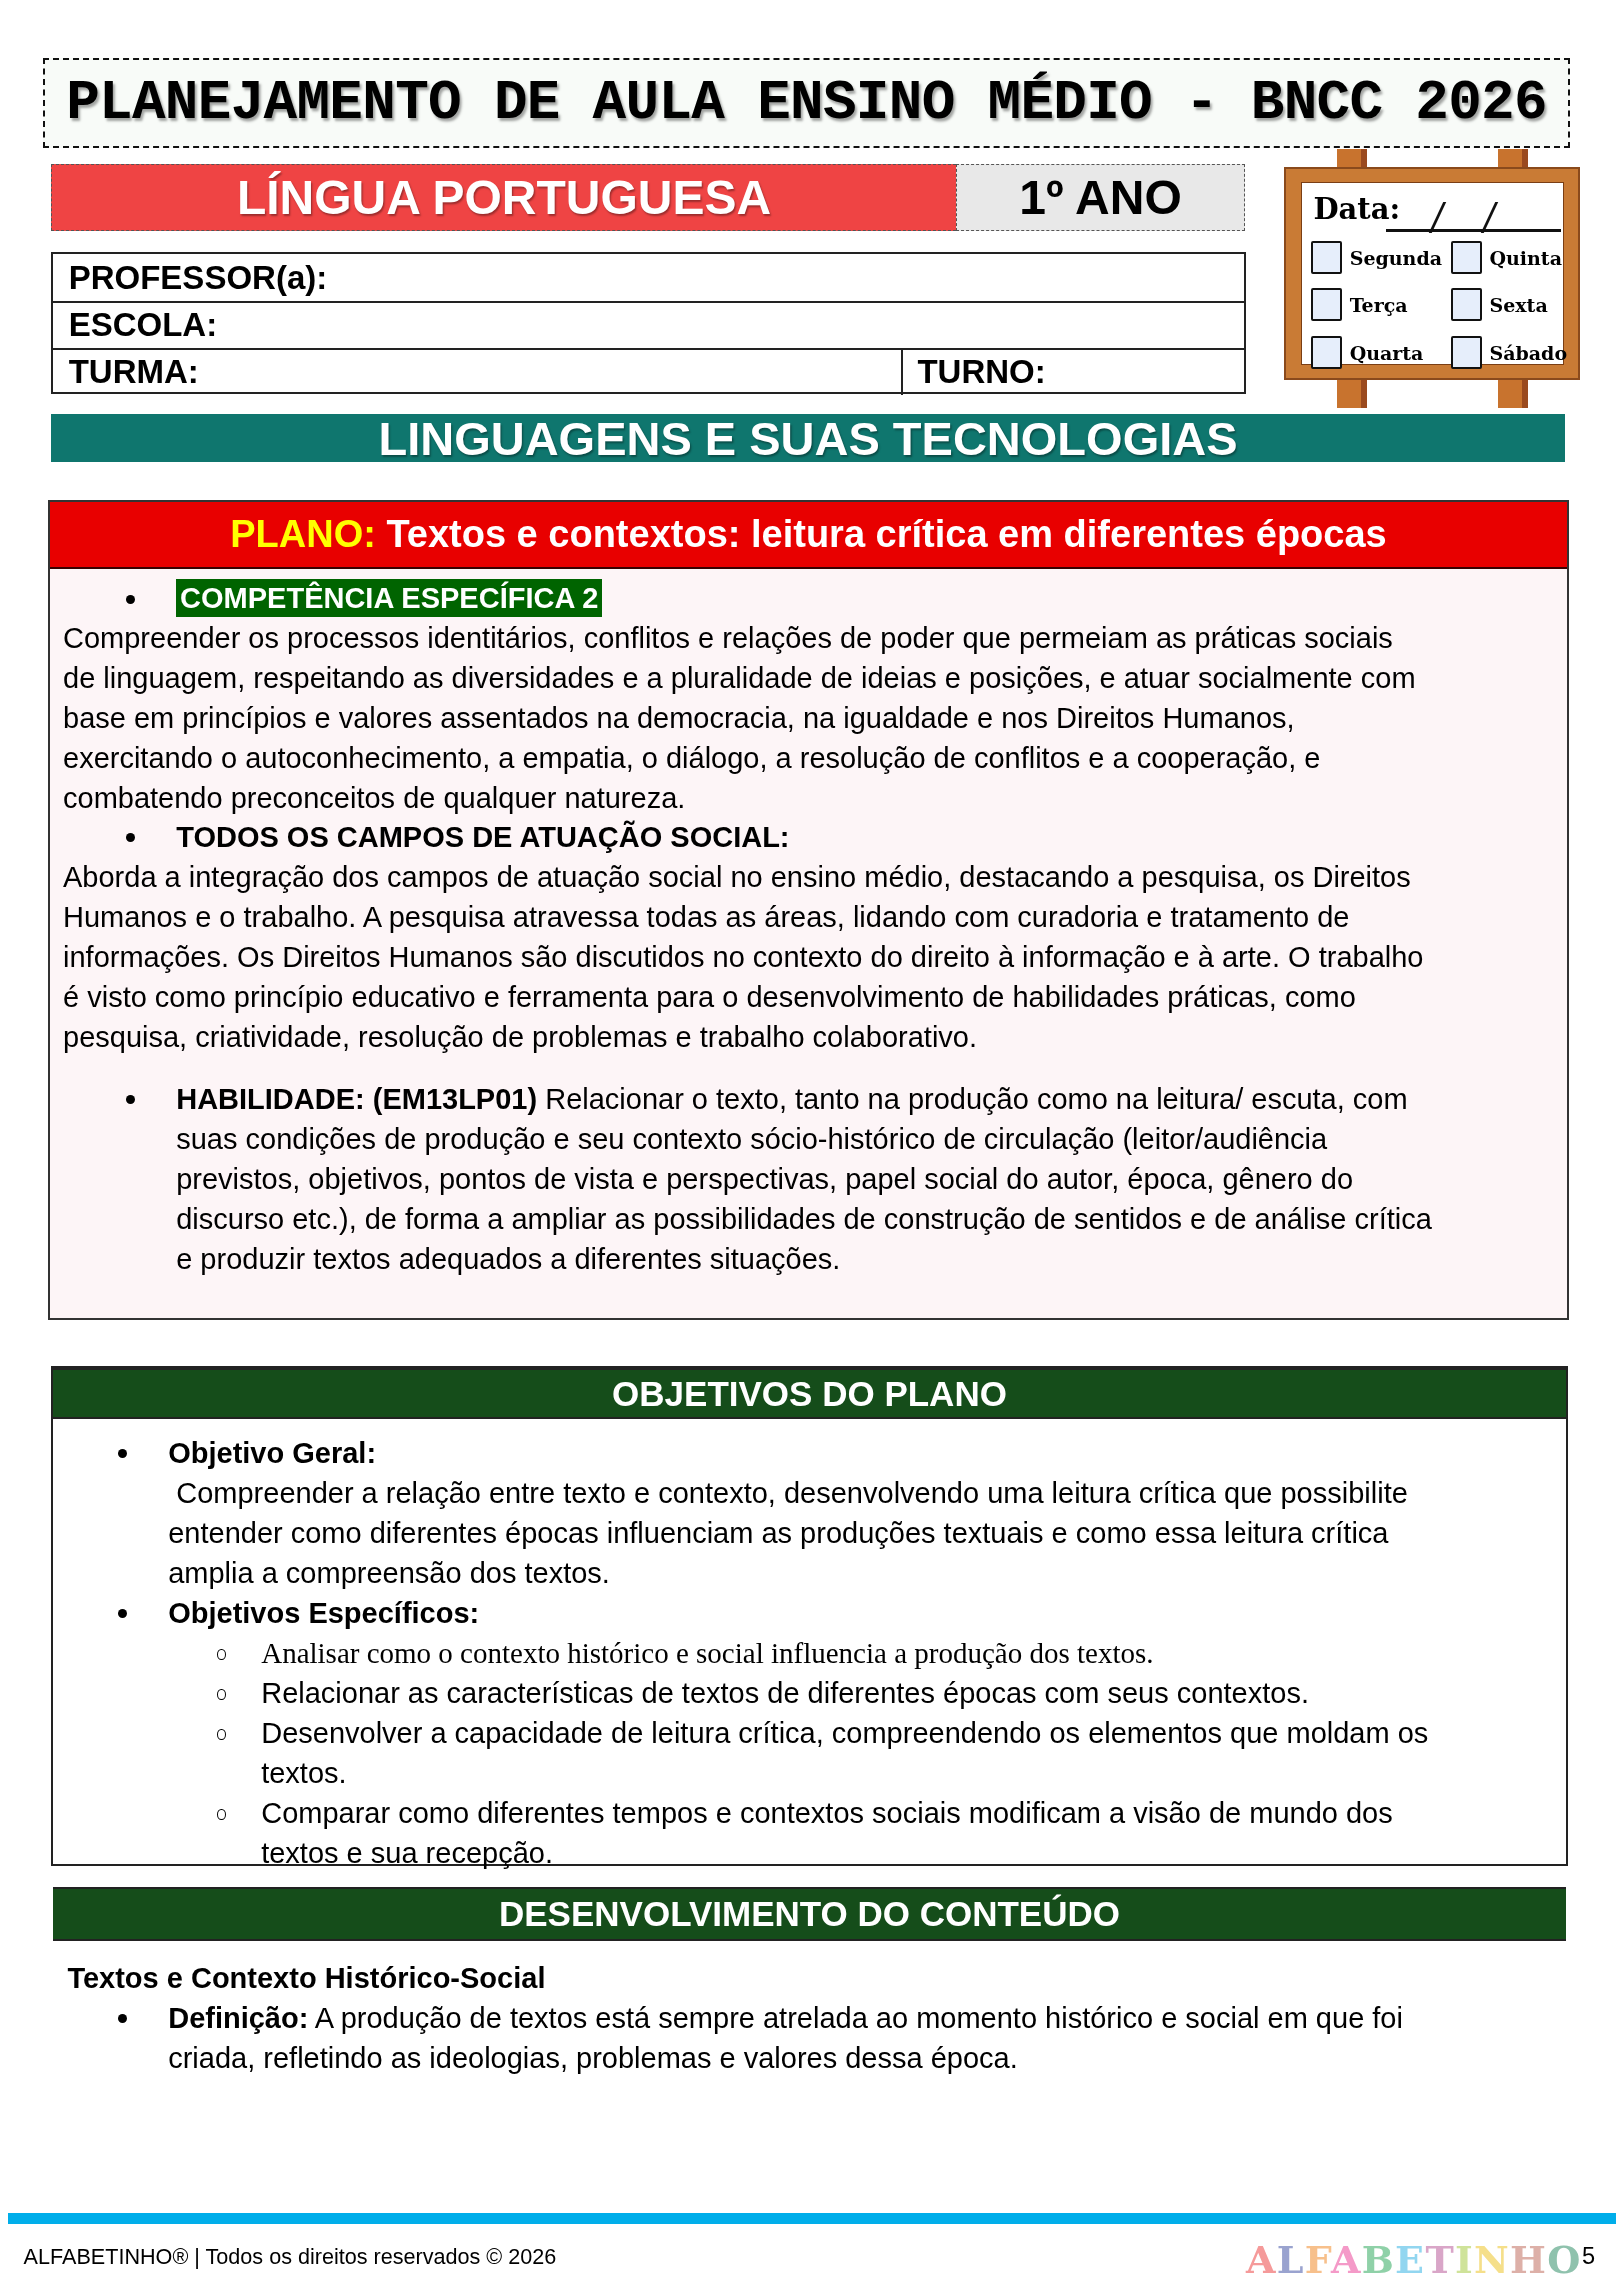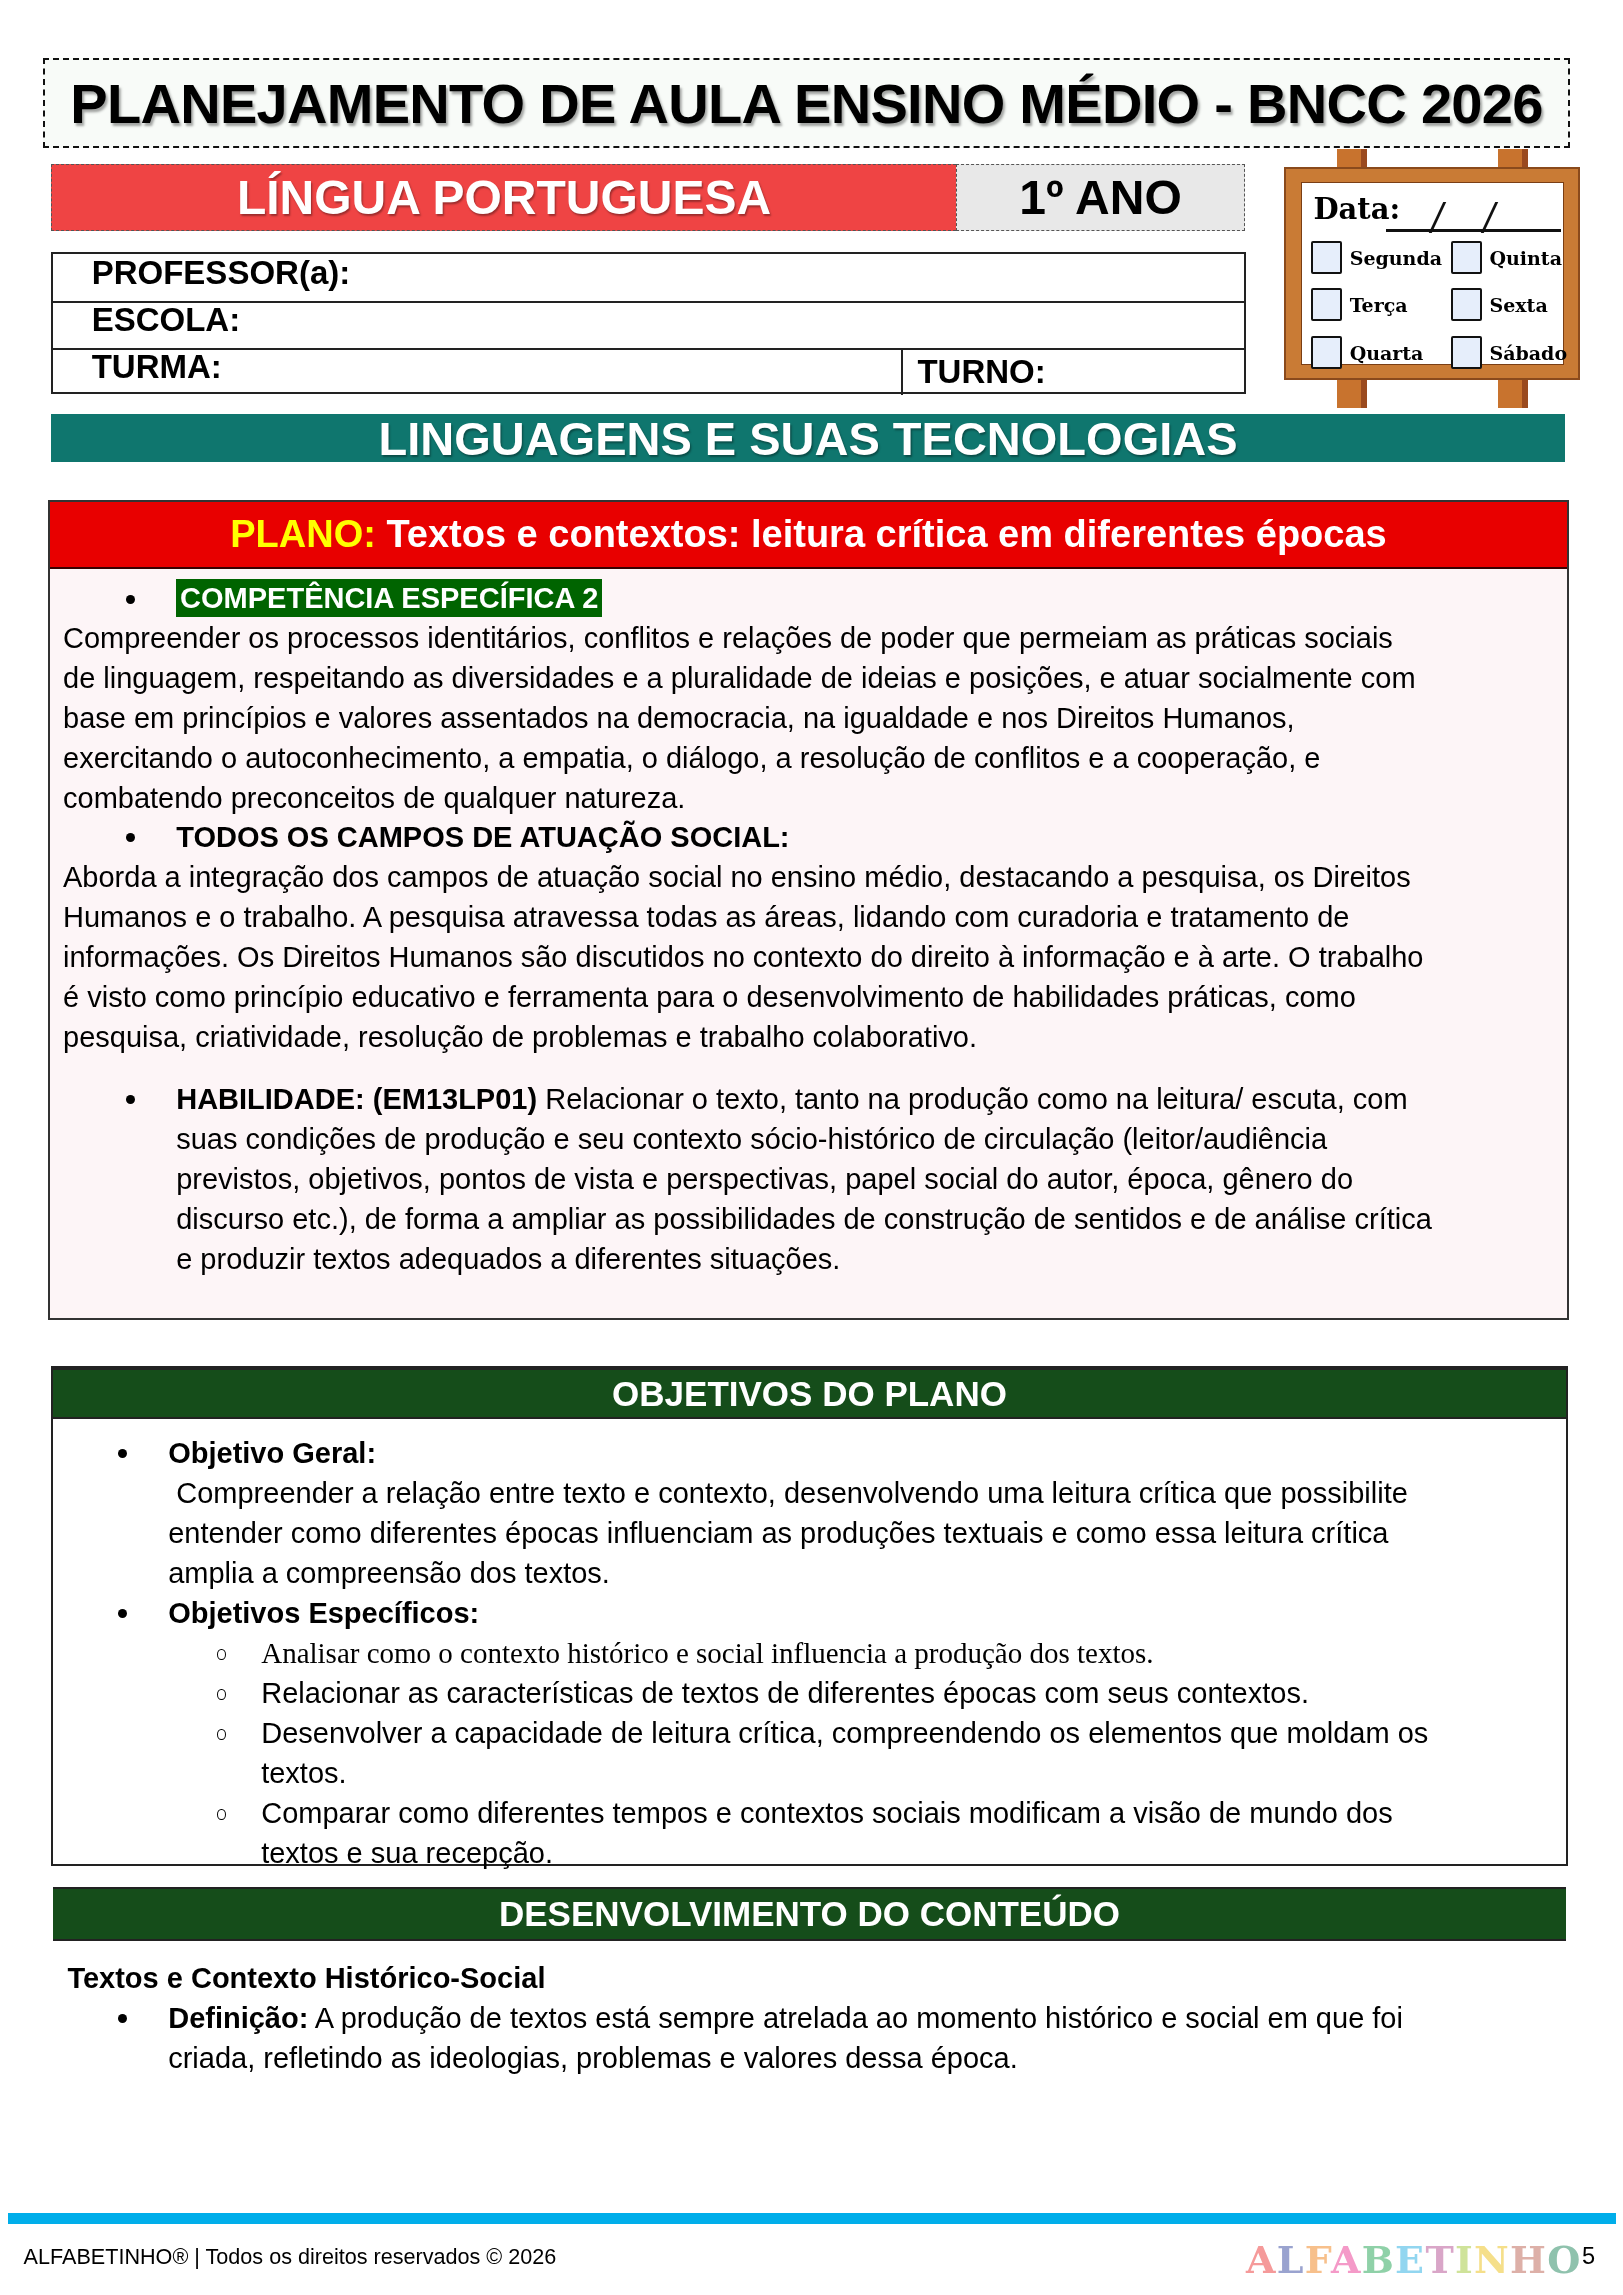--- a/index.html
+++ b/index.html
@@ -7,21 +7,21 @@
     width: 1623px; height: 2295px; position: relative; overflow: hidden;
     background: #ffffff; color: #000;
     font-family: "Liberation Sans", "DejaVu Sans", sans-serif;
   }
   .abs { position: absolute; box-sizing: border-box; }
 
   
   #title-box {
     left: 43px; top: 58px; width: 1527px; height: 90px;
     border: 2px dashed #111; background: #f8fbf8;
-    display: flex; align-items: center; justify-content: center;
+    display: flex; align-items: center; justify-content: center; font-family: Liberation Mono, monospace;
   }
   #title-box span {
     font-weight: 700; font-size: 56px; letter-spacing: -0.7px;
     text-shadow: 2px 2.6px 2.6px rgba(0,0,0,0.35);
   }
 
   
   #subject-bar {
     left: 51px; top: 164px; width: 905px; height: 67px;
     background: #ef4444; border: 1.3px dashed #555; border-right: none;
@@ -30,21 +30,21 @@
   #subject-bar span { color: #fff; font-weight: 700; font-size: 48px; text-shadow: 1.3px 2px 2px rgba(0,0,0,0.35); }
   #grade-box {
     left: 956px; top: 164px; width: 289px; height: 67px;
     background: #e8e8e8; border: 1.3px dashed #555;
     display: flex; align-items: center; justify-content: center;
   }
   #grade-box span { font-weight: 700; font-size: 48px; }
 
   
   #info-table { left: 51px; top: 252px; width: 1195px; height: 142px; border: 2px solid #222; background: #fff; }
-  .info-row { position: absolute; left: 0; right: 0; height: 47px; border-bottom: 2px solid #222; display: flex; align-items: flex-start; padding-left: 23px; }
+  .info-row { position: absolute; left: 0; right: 0; height: 47px; border-bottom: 2px solid #222; display: flex; align-items: center; }
   .info-row:last-child { border-bottom: none; }
   .info-label { font-weight: 700; font-size: 33px; padding-left: 15.7px; }
   #row-prof { top: 0; }
   #row-escola { top: 47px; }
   #row-turma { top: 94px; }
   #turno-cell { position: absolute; left: 848px; top: 0; bottom: 0; border-left: 2px solid #222; display: flex; align-items: center; }
   #turno-cell .info-label { padding-left: 14.4px; }
 
   
   #sign { left: 1279px; top: 149px; width: 301px; height: 258px; }

